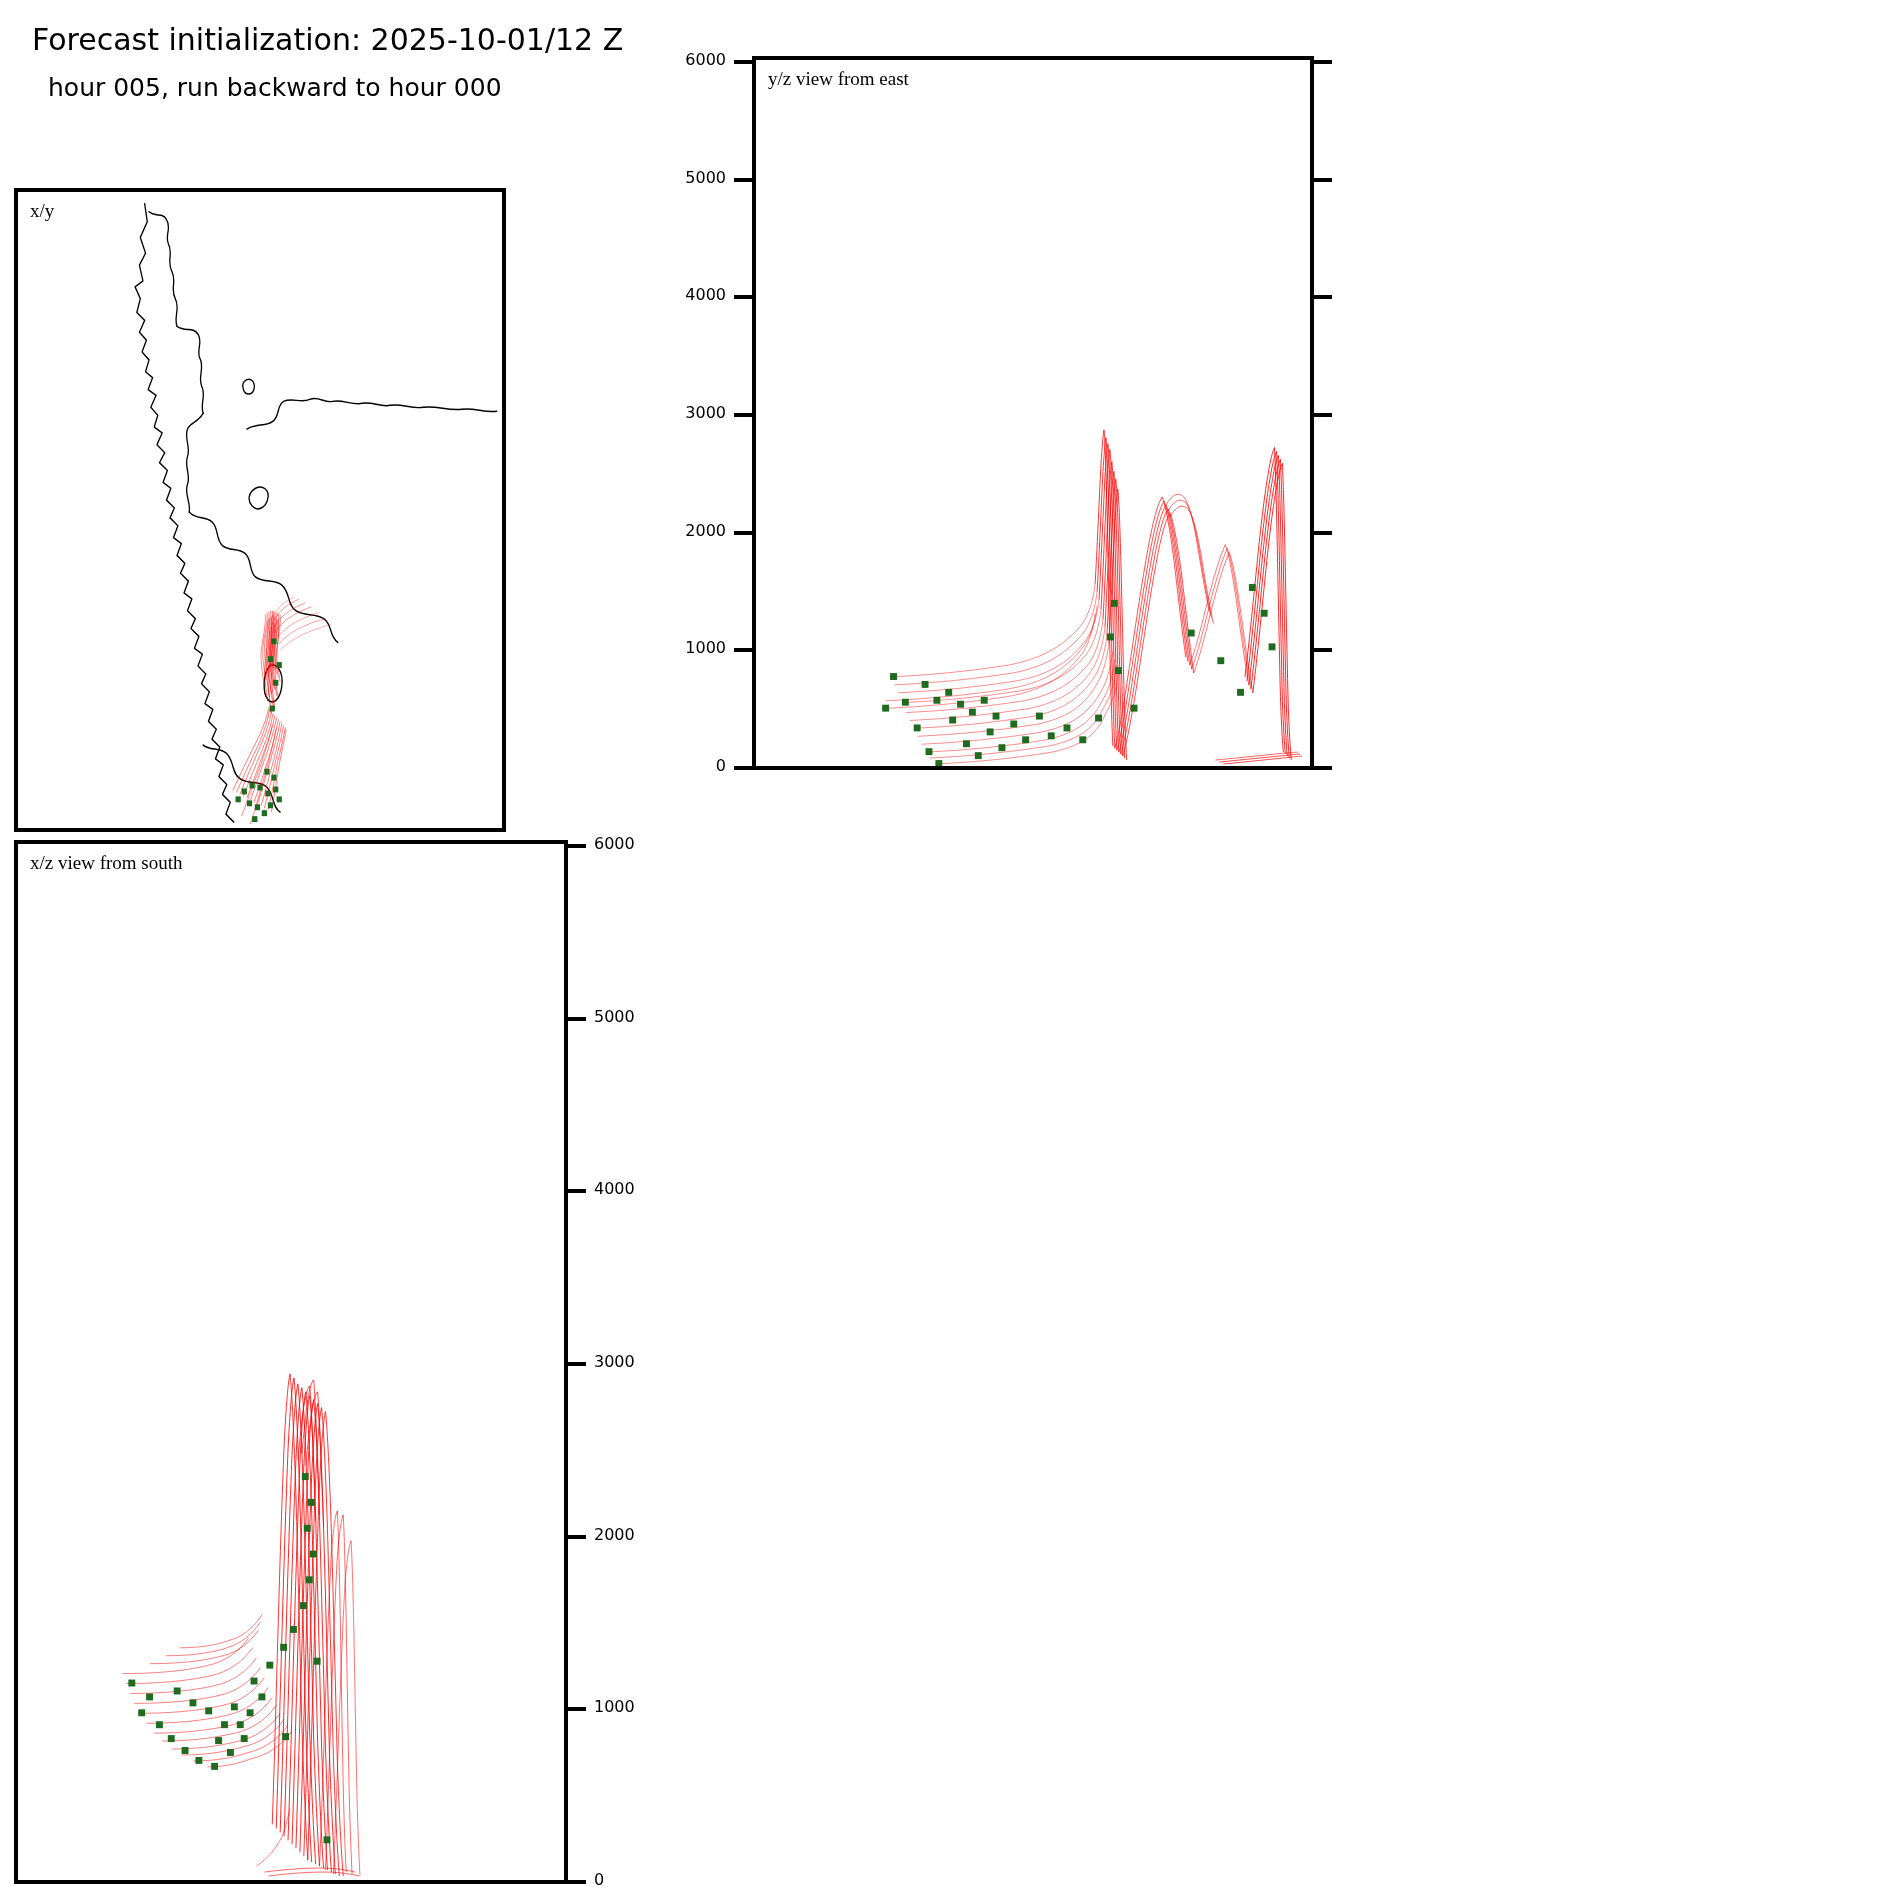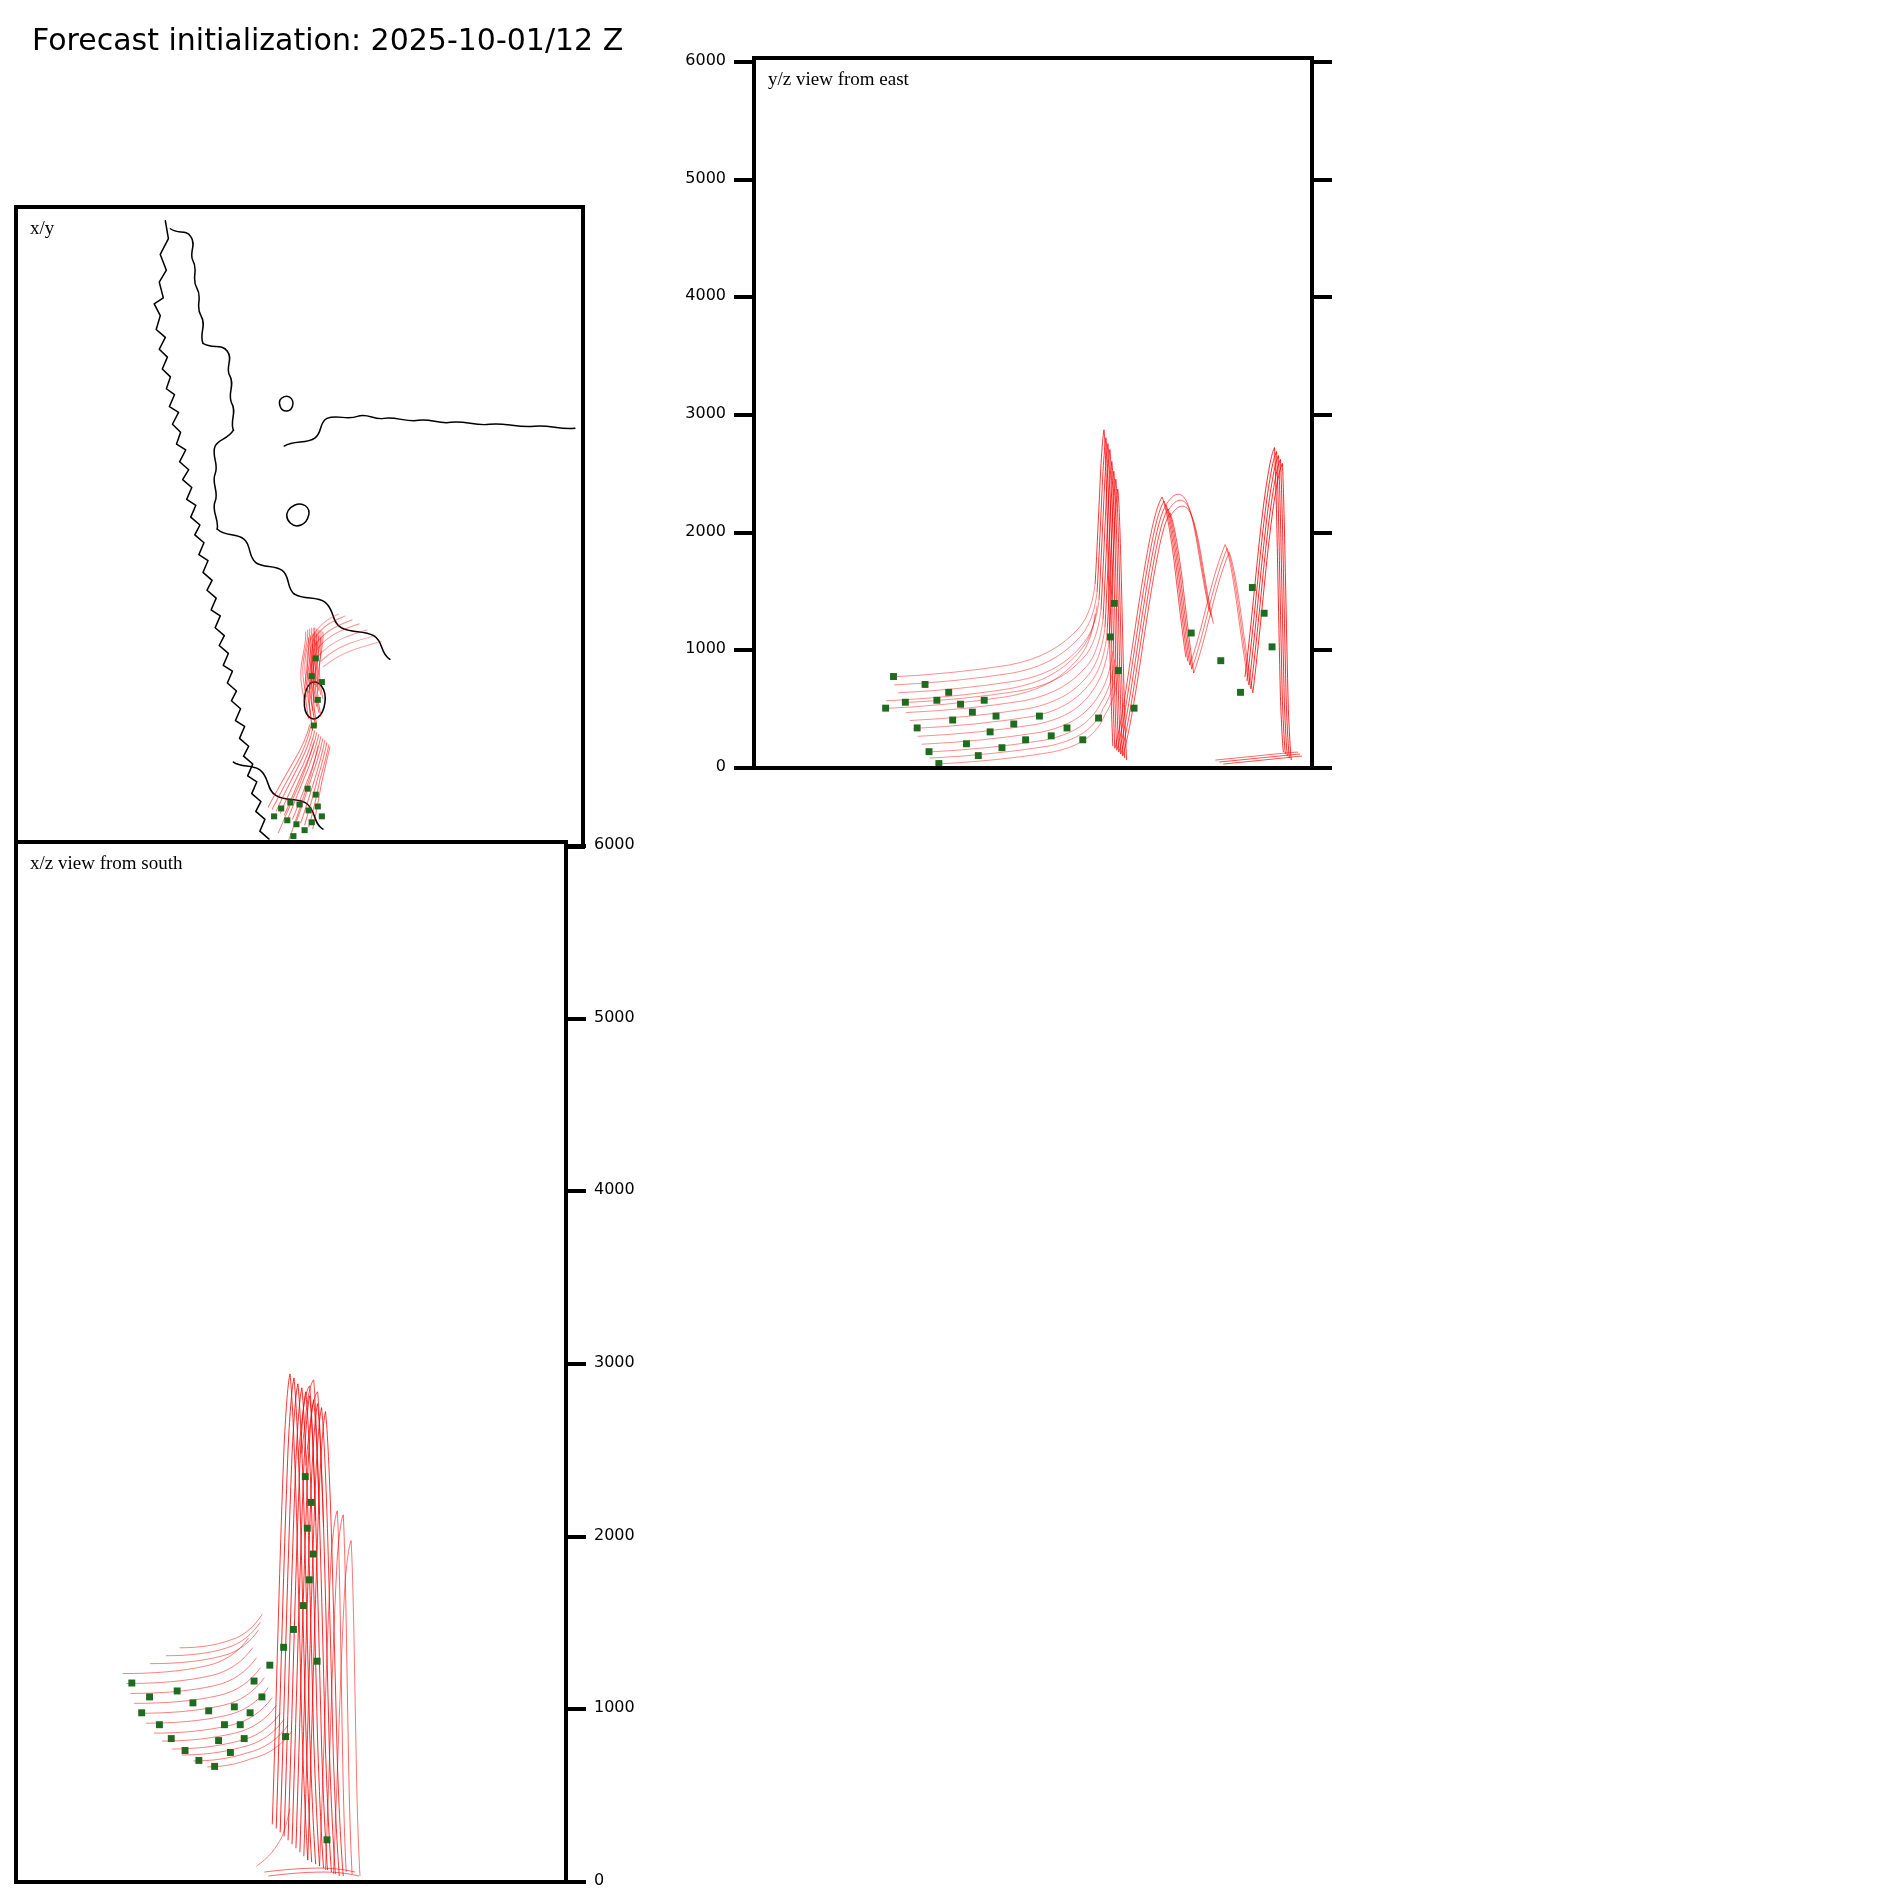--- a/index.html
+++ b/index.html
@@ -56,23 +56,22 @@
     position: absolute;
     inset: 0;
     overflow: hidden;
   }
   .plot-area svg { display: block; width: 100%; height: 100%; }
 
   
   #panel-xy {
     left: 14px;
     top: 188px;
-    width: 571px;
+    width: 492px;
     height: 644px;
-    margin-top: 17px;
   }
   #panel-yz {
     left: 752px;
     top: 56px;
     width: 562px;
     height: 714px;
   }
   #panel-xz {
     left: 14px;
     top: 840px;
@@ -120,20 +119,21 @@
   
   .coast { fill: none; stroke: #000000; stroke-width: 1.5; stroke-linejoin: round; stroke-linecap: round; }
   .traj  { fill: none; stroke: #ff0000; stroke-width: 1; }
   .marker-sq { fill: #1f6b1f; }
 </style>
 </head>
 <body>
 
 <div id="title-main">Forecast initialization: 2025-10-01/12 Z</div>
 <div id="title-sub">
+  <div>hour 005, run backward to hour 000</div>
 </div>
 
 <div class="panel" id="panel-xy">
   <div class="panel-label">x/y</div>
   <div class="plot-area">
     <svg viewBox="0 0 554 644" preserveAspectRatio="none">
       <g>
         <path class="coast" d="M145,12 L148,30 L140,46 L146,62 L139,74 L143,90 L134,96
           L140,108 L136,122 L145,130 L139,142 L147,150 L142,162 L150,170 L146,182
           L154,188 L149,200 L158,206 L152,218 L160,226 L156,238 L165,244 L159,256

